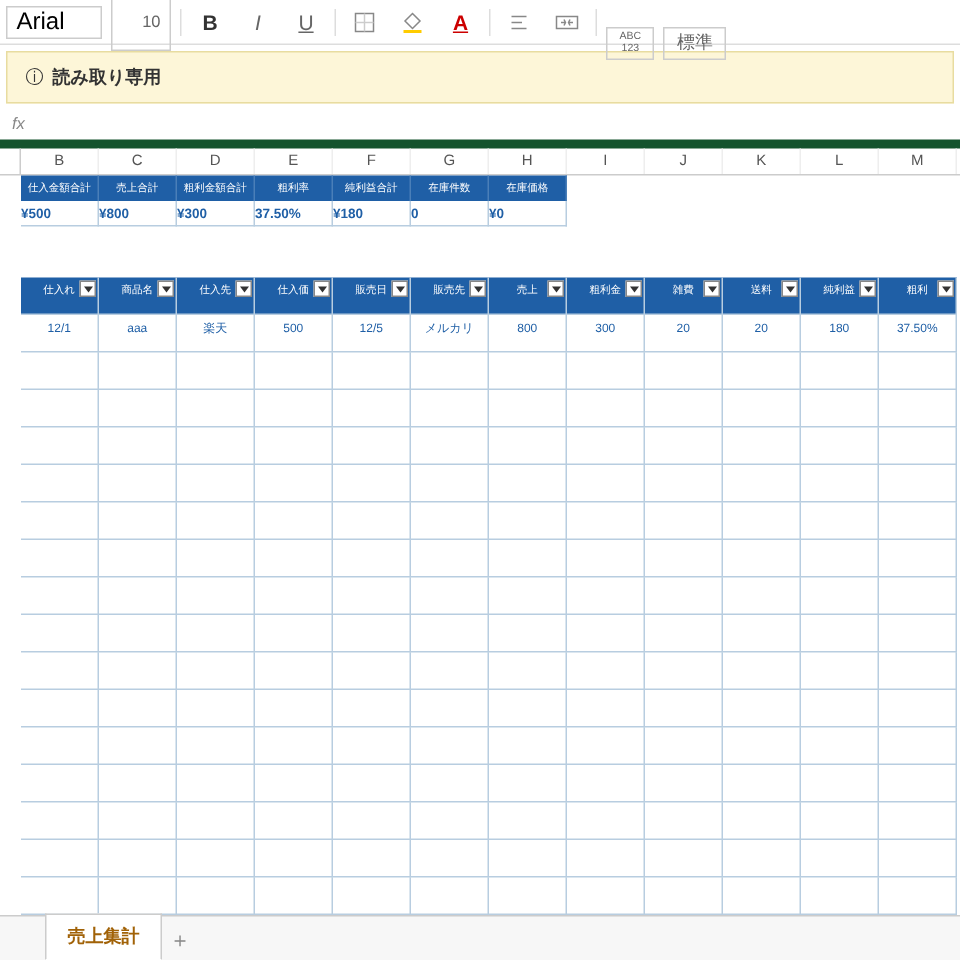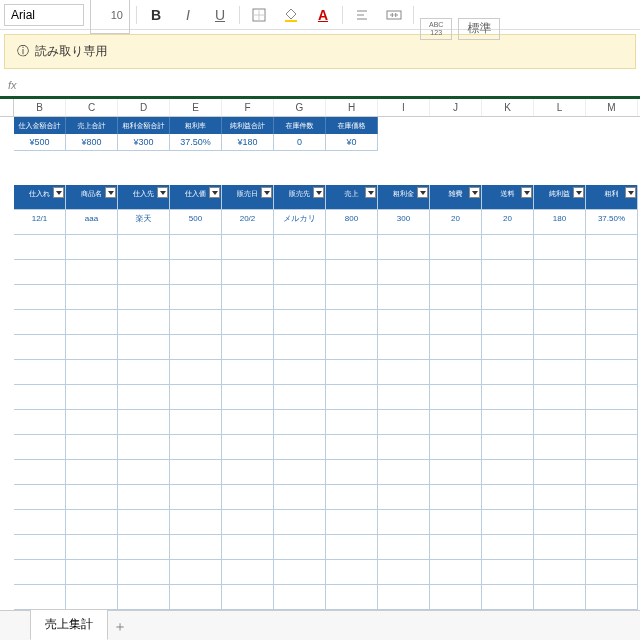--- a/index.html
+++ b/index.html
@@ -1,60 +1,60 @@
 <!DOCTYPE html>
 <html><head>
 <meta charset="utf-8">
 <style>
   * { box-sizing: border-box; margin: 0; padding: 0; }
   body { font-family: Arial, sans-serif; font-size: 10px; background: #fff; width: 640px; height: 640px; overflow: hidden; position: relative; }
 
   
   .toolbar { height: 30px; display: flex; align-items: center; padding: 0 4px; gap: 6px; border-bottom: 1px solid #ddd; }
-  .font-name { width: 80px; height: 22px; border: 1px solid #ccc; display: flex; align-items: center; padding: 0 6px; font-size: 12px; }
+  .font-name { width: 64px; height: 22px; border: 1px solid #ccc; display: flex; align-items: center; padding: 0 6px; font-size: 16px; }
   .font-size { width: 40px; height: 38px; border: 1px solid #ccc; display: flex; align-items: center; justify-content: flex-end; padding: 0 6px; font-size: 11px; color: #666; }
   .tbtn { width: 26px; height: 22px; display: flex; align-items: center; justify-content: center; color: #666; font-size: 14px; }
   .vsep { width: 1px; height: 18px; background: #ddd; }
   .fmt-std { border: 1px solid #ccc; height: 22px; padding: 0 8px; display: flex; align-items: center; font-size: 12px; color: #666; margin-top: 28px; }
 
   
   .banner { background: #fdf6d8; border: 1px solid #e8dca0; padding: 8px 12px; font-size: 12px; color: #333; display: flex; align-items: center; gap: 6px; margin: 4px; }
-  .banner strong { font-weight: normal; }
-
-  
-  .fxbar { height: 26px; border-bottom: 3px solid #14532d; display: flex; align-items: center; padding: 0 8px; color: #888; font-style: italic; font-size: 11px; }
+  .banner strong { font-weight: bold; }
+
+  
+  .fxbar { height: 26px; border-bottom: 6px solid #14532d; display: flex; align-items: center; padding: 0 8px; color: #888; font-style: italic; font-size: 11px; }
 
   
   .colhdr { display: flex; height: 18px; border-bottom: 1px solid #ccc; }
   .colhdr div { flex: 0 0 52px; text-align: center; font-size: 10px; color: #555; border-right: 1px solid #eee; line-height: 18px; }
   .colhdr div:first-child { flex: 0 0 14px; border-right: 1px solid #ccc; }
 
   
   .sheet { position: relative; }
 
   
   .summary { display: flex; margin-left: 14px; }
   .summary .cell { flex: 0 0 52px; }
   .hdr-blue { background: #1f5fa6; color: #fff; font-size: 7px; text-align: center; height: 17px; line-height: 17px; border-right: 1px solid #4a7fb8; overflow: hidden; white-space: nowrap; }
-  .val-cell { height: 17px; line-height: 17px; text-align: center; font-size: 9px; border: 1px solid #b8cde0; border-top: none; border-left: none; color: #1f5fa6; }
+  .val-cell { height: 17px; line-height: 17px; text-align: left; font-size: 9px; border: 1px solid #b8cde0; border-top: none; border-left: none; color: #1f5fa6; font-weight: bold; }
 
   .gap { height: 34px; }
 
   
   .main { margin-left: 14px; }
   .mrow { display: flex; height: 25px; }
   .mrow .mc { flex: 0 0 52px; border-right: 1px solid #b8cde0; border-bottom: 1px solid #b8cde0; font-size: 8px; text-align: center; line-height: 17px; overflow: hidden; white-space: nowrap; color: #1f5fa6; position: relative; }
   .mrow.hdr .mc { background: #1f5fa6; color: #fff; font-size: 7px; }
   .filter { position: absolute; right: 1px; top: 2px; width: 11px; height: 11px; background: #fff; border: 1px solid #888; }
   .filter::after { content: ""; position: absolute; left: 2px; top: 3px; border-left: 3px solid transparent; border-right: 3px solid transparent; border-top: 4px solid #333; }
 
   
   .tabs { position: absolute; bottom: 0; left: 0; right: 0; height: 30px; border-top: 1px solid #ccc; display: flex; align-items: flex-end; padding-left: 30px; background: #f7f7f7; }
   .tab { padding: 6px 14px; font-size: 12px; color: #555; border: 1px solid transparent; }
-  .tab.active { background: #fff; border: 1px solid #ccc; border-bottom: 1px solid #fff; color: #000000; font-weight: normal; }
+  .tab.active { background: #fff; border: 1px solid #ccc; border-bottom: 1px solid #fff; color: #a16207; font-weight: bold; }
   .addtab { width: 24px; text-align: center; color: #888; font-size: 14px; padding: 4px 0; }
 </style>
 </head>
 <body>
 
 <div class="toolbar">
   <div class="font-name">Arial</div>
   <div class="font-size">10</div>
   <div class="vsep"></div>
   <div class="tbtn" style="font-weight:bold;color:#333">B</div>
@@ -156,21 +156,21 @@
         <div class="mc">雑費<span class="filter"></span></div>
         <div class="mc">送料<span class="filter"></span></div>
         <div class="mc">純利益<span class="filter"></span></div>
         <div class="mc">粗利<span class="filter"></span></div>
       </div>
       <div class="mrow">
         <div class="mc">12/1</div>
         <div class="mc">aaa</div>
         <div class="mc">楽天</div>
         <div class="mc">500</div>
-        <div class="mc">20/2</div>
+        <div class="mc">12/5</div>
         <div class="mc">メルカリ</div>
         <div class="mc">800</div>
         <div class="mc">300</div>
         <div class="mc">20</div>
         <div class="mc">20</div>
         <div class="mc">180</div>
         <div class="mc">37.50%</div>
       </div>
       <div class="mrow">
         <div class="mc"></div>

